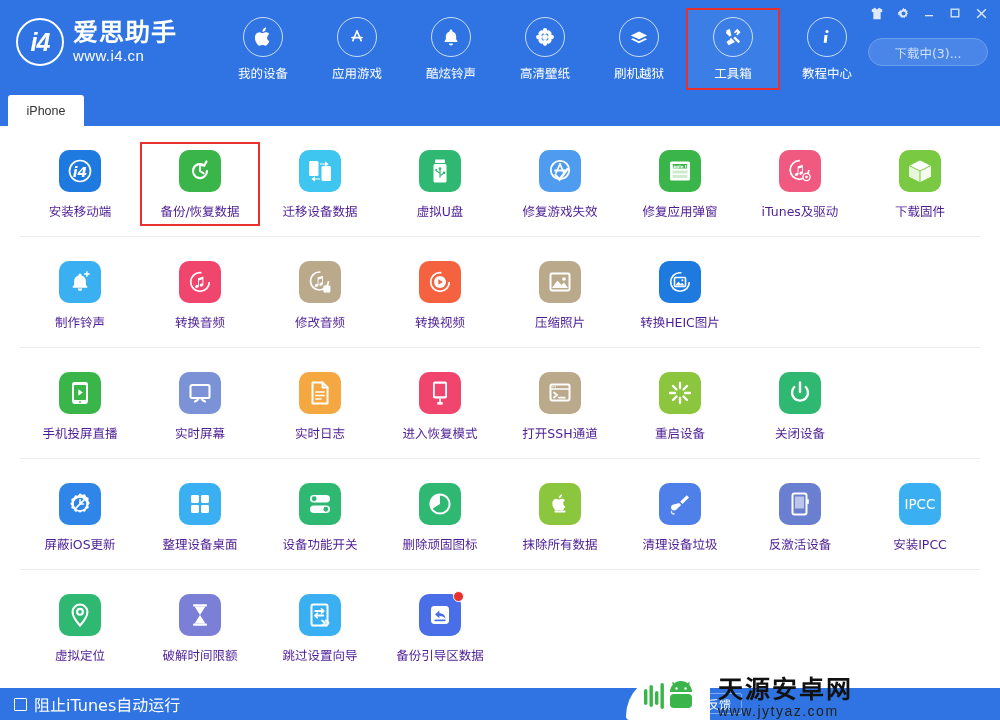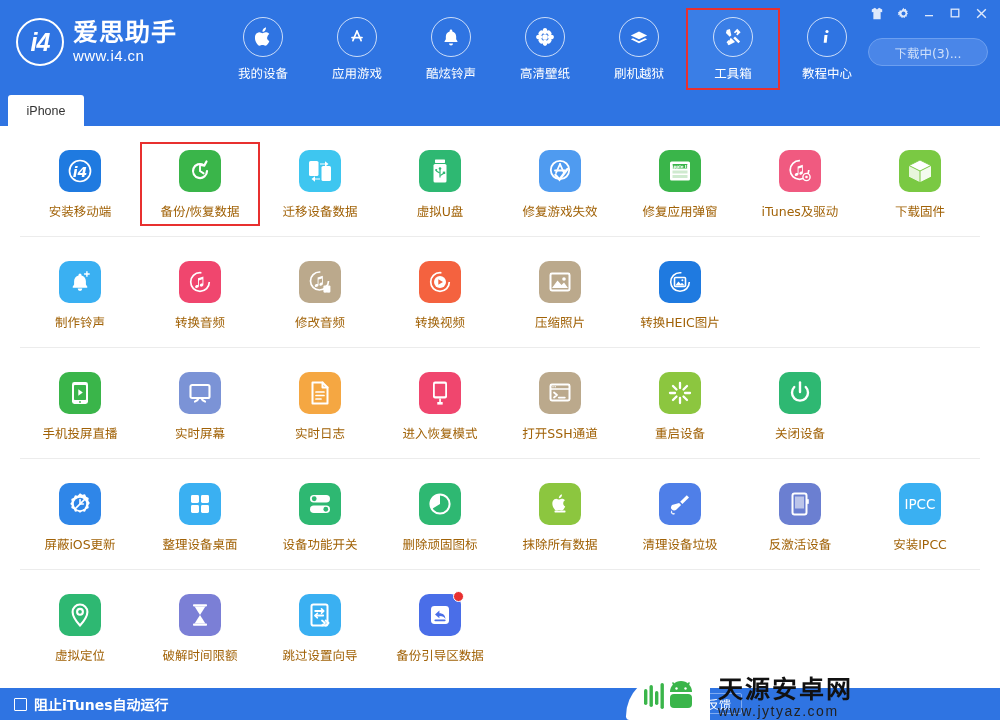--- a/index.html
+++ b/index.html
@@ -108,21 +108,21 @@
   }
   .tool.selected { border: 2px solid #e8302f; }
   .tool-ico {
     width: 42px; height: 42px; border-radius: 10px;
     display: flex; align-items: center; justify-content: center;
     position: relative; margin-bottom: 9px; color: #fff;
     overflow: visible;
   }
   .tool-ico svg { display: block; }
   .tool-label {
-    font-size: 12.5px; color: #a16207; white-space: nowrap;
+    font-size: 12.5px; color: #4c1d95; white-space: nowrap;
     font-family: "DejaVu Sans", sans-serif;
   }
   .dot-badge {
     position: absolute; right: -3px; top: -3px;
     width: 11px; height: 11px; border-radius: 50%;
     background: #e8302f; border: 1.5px solid #fff;
   }
 
   
   .statusbar {
@@ -131,23 +131,22 @@
     padding: 0 14px;
   }
   .chk-wrap {
     display: flex; align-items: center; gap: 7px; cursor: pointer;
   }
   .chk {
     width: 13px; height: 13px; border: 1.5px solid #ffffff;
     background: transparent; border-radius: 1px;
   }
   .chk-label {
-    color: #ffffff; font-size: 14px;
+    color: #ffffff; font-size: 16px;
     font-family: "DejaVu Sans", sans-serif;
-    font-weight: bold;
   }
   .feedback-btn {
     position: absolute; right: 258px; top: 5px;
     height: 21px; padding: 0 10px;
     border: 1px solid #7fabf2; border-radius: 2px;
     color: #ffffff; font-size: 12px; cursor: pointer;
     display: flex; align-items: center;
     font-family: "DejaVu Sans", sans-serif;
   }
 

